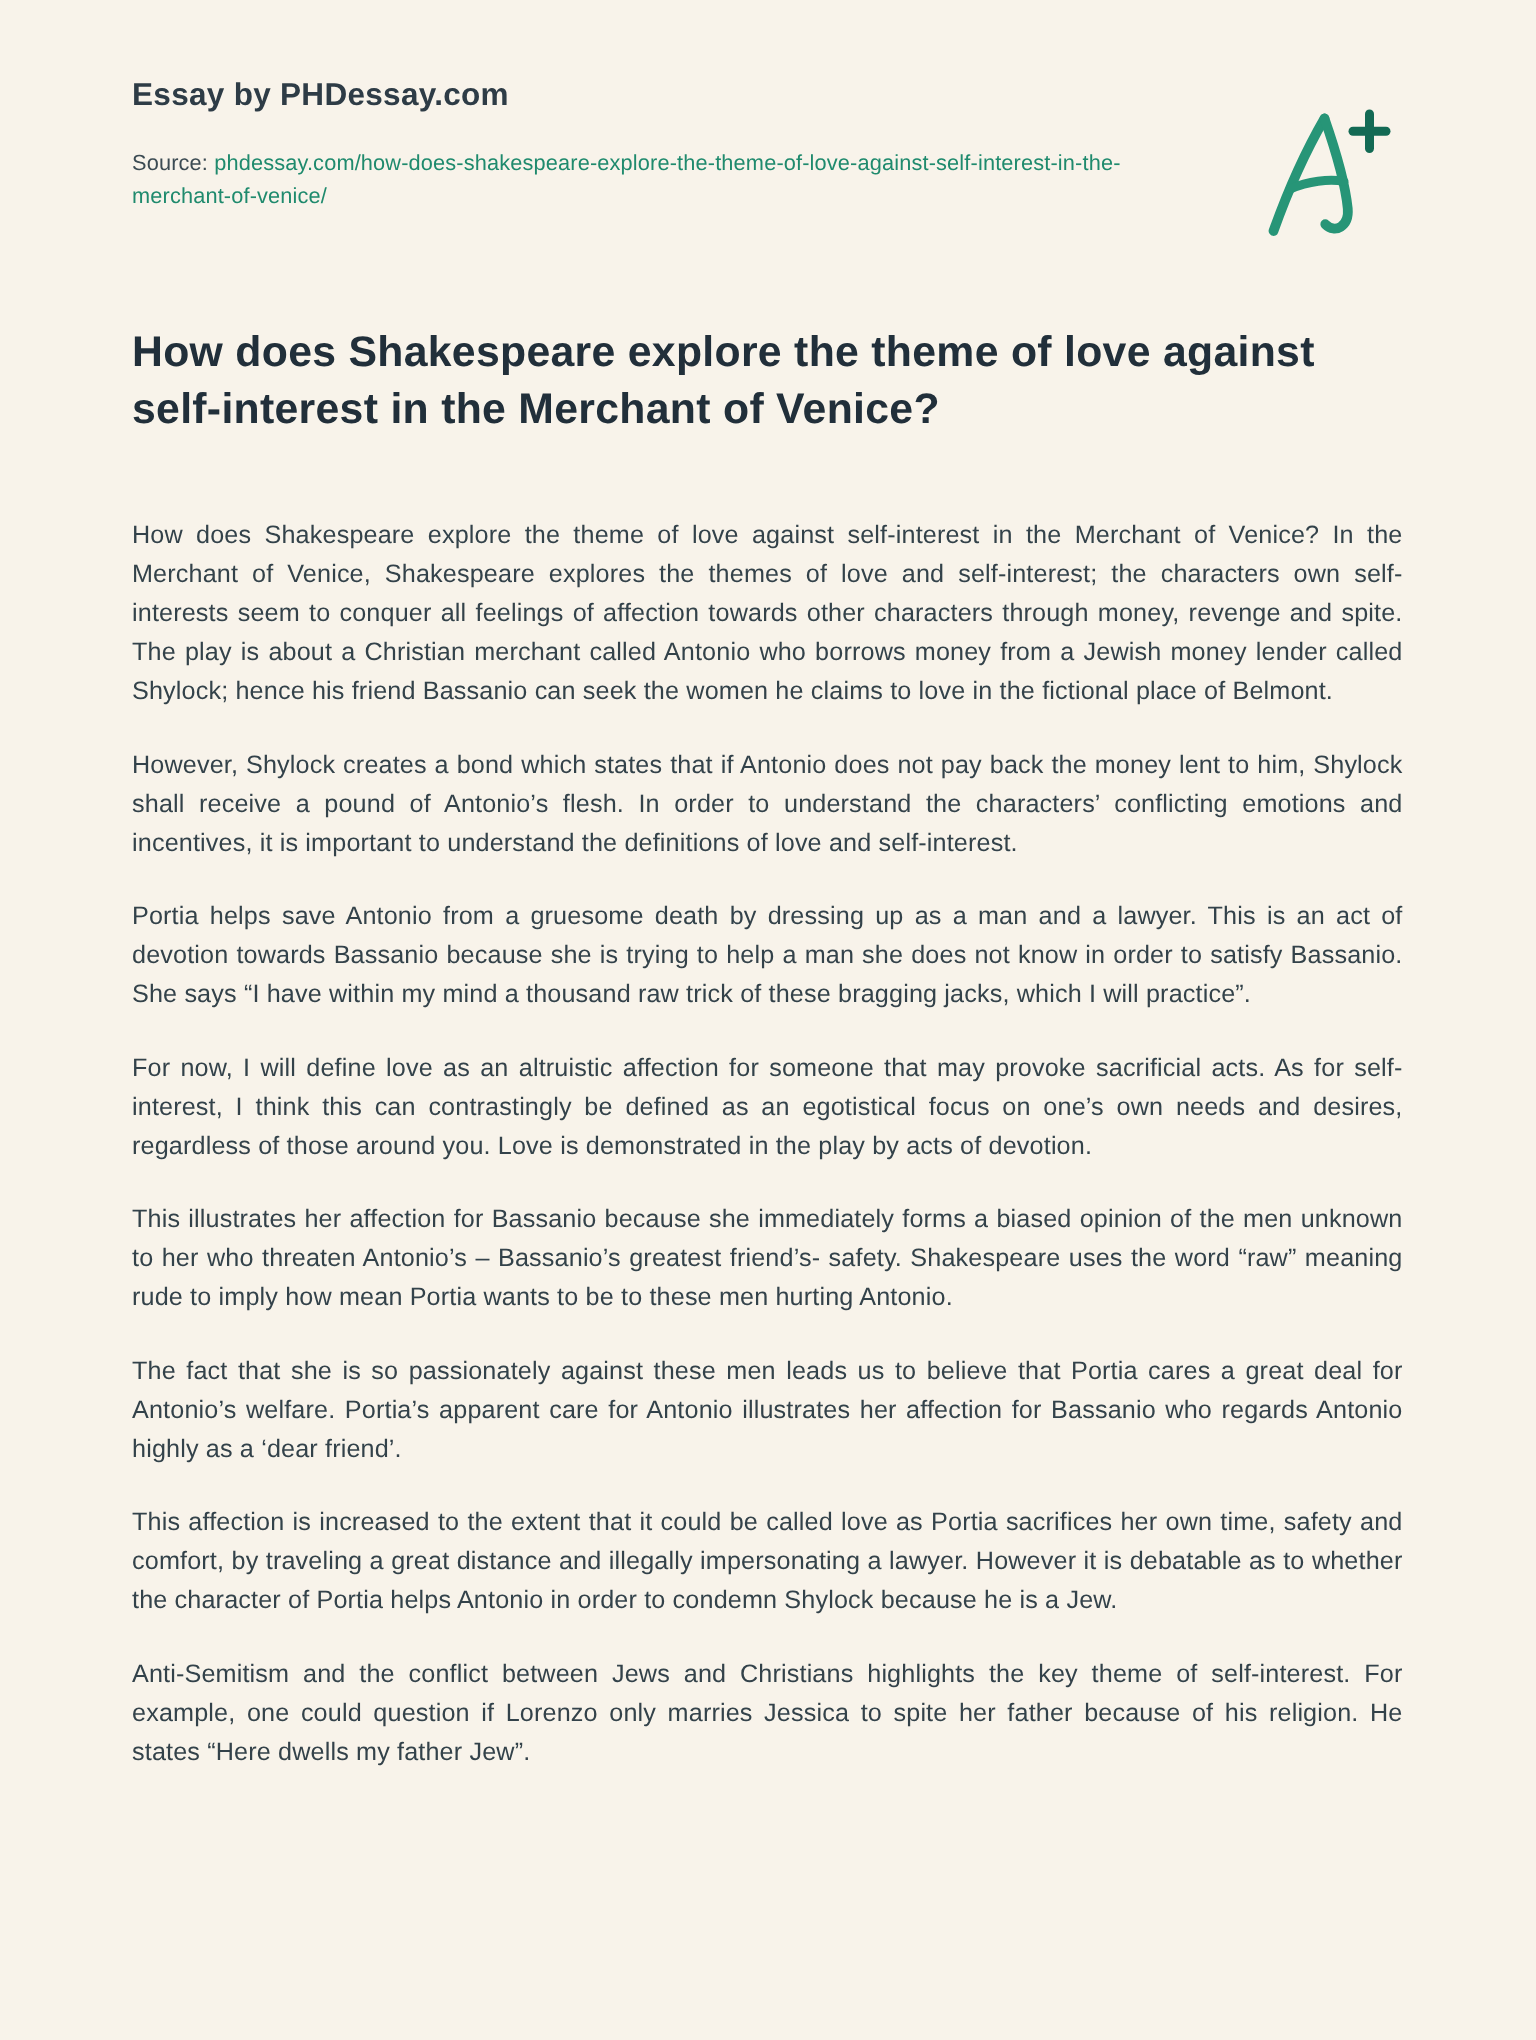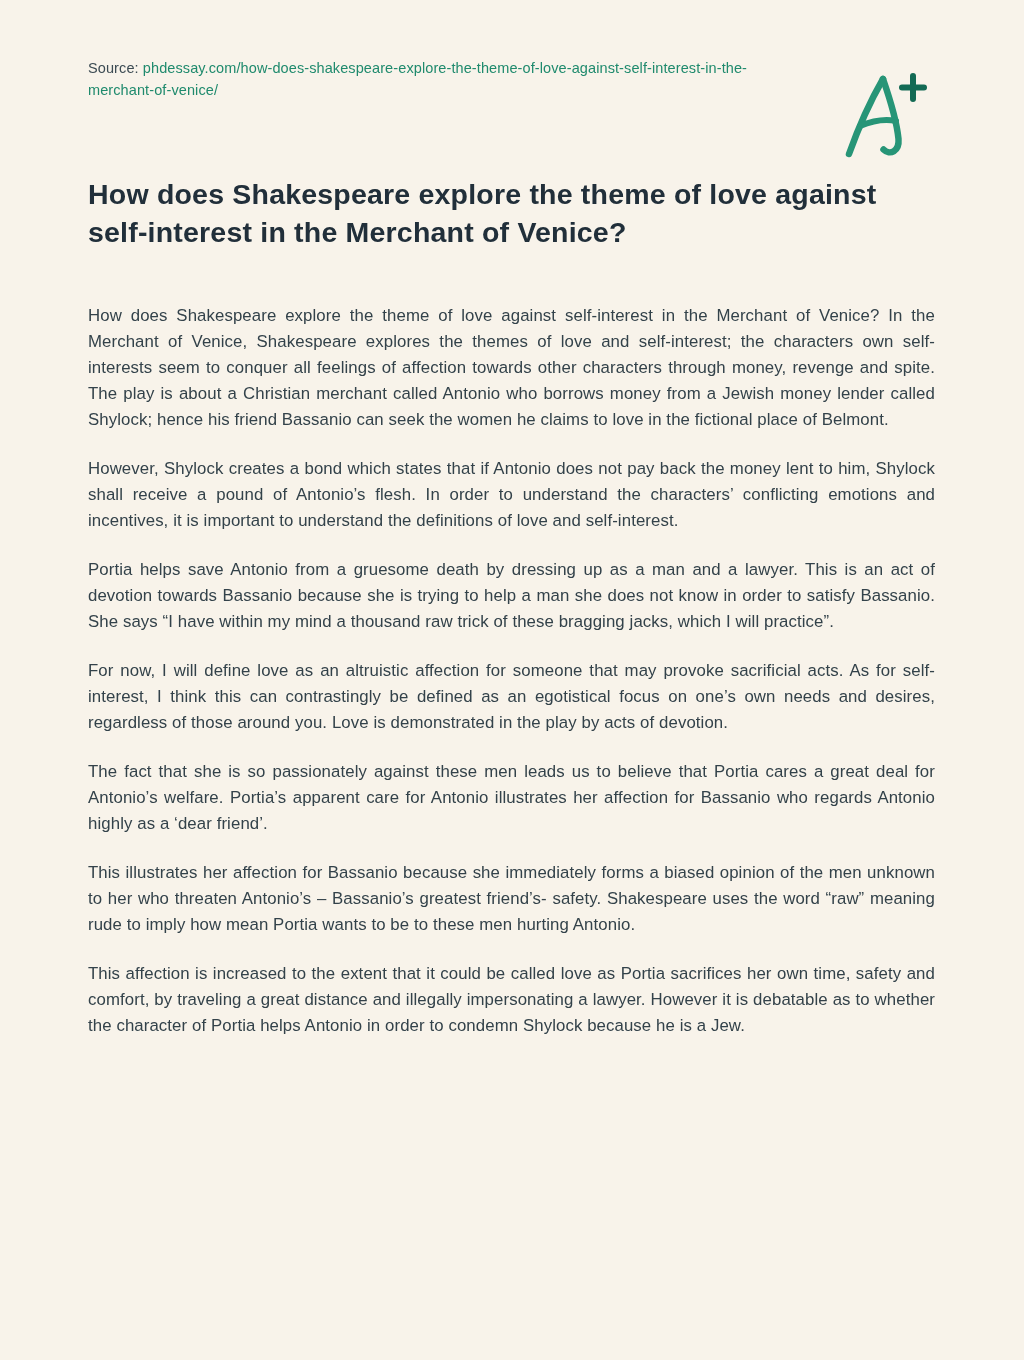--- a/index.html
+++ b/index.html
@@ -18,21 +18,21 @@
     width: 1024px;
     min-height: 1360px;
   }
   .byline {
     font-size: 21px;
     font-weight: 600;
     color: #2e3c46;
     letter-spacing: 0.2px;
   }
   .source-line {
-    margin-top: 5px;
+    margin-top: 22px;
     font-size: 14.5px;
     line-height: 22px;
     max-width: 672px;
     color: #3c4b53;
     letter-spacing: 0.1px;
   }
   .source-link {
     color: #1f8a6d;
     text-decoration: none;
     overflow-wrap: break-word;
@@ -64,20 +64,21 @@
     color: #33424a;
     letter-spacing: 0.1px;
   }
 </style>
 </head>
 <body>
 
 <div class="page">
 
   <div class="header">
+    <div class="byline">Essay by PHDessay.com</div>
 
     <div class="source-line">
       <span>Source:</span>
       <a href="#" class="source-link">phdessay.com/how-does-shakespeare-explore-the-theme-of-love-against-self-interest-in-the-merchant-of-venice/</a>
     </div>
 
     <div class="logo">
       <svg viewBox="0 0 100 100" width="100" height="100" fill="none" stroke-linecap="round" stroke-linejoin="round">
 
         <path d="M17 88 C27 60 40 32 51 13" stroke="#279577" stroke-width="6.5"></path>
@@ -93,18 +94,19 @@
     </div>
   </div>
 
   <h1 class="essay-title">How does Shakespeare explore the theme of love against self-interest in the Merchant of Venice?</h1>
 
   <div class="essay-body">
     <p>How does Shakespeare explore the theme of love against self-interest in the Merchant of Venice? In the Merchant of Venice, Shakespeare explores the themes of love and self-interest; the characters own self-interests seem to conquer all feelings of affection towards other characters through money, revenge and spite. The play is about a Christian merchant called Antonio who borrows money from a Jewish money lender called Shylock; hence his friend Bassanio can seek the women he claims to love in the fictional place of Belmont.</p>
     <p>However, Shylock creates a bond which states that if Antonio does not pay back the money lent to him, Shylock shall receive a pound of Antonio’s flesh. In order to understand the characters’ conflicting emotions and incentives, it is important to understand the definitions of love and self-interest.</p>
     <p>Portia helps save Antonio from a gruesome death by dressing up as a man and a lawyer. This is an act of devotion towards Bassanio because she is trying to help a man she does not know in order to satisfy Bassanio. She says “I have within my mind a thousand raw trick of these bragging jacks, which I will practice”.</p>
     <p>For now, I will define love as an altruistic affection for someone that may provoke sacrificial acts. As for self-interest, I think this can contrastingly be defined as an egotistical focus on one’s own needs and desires, regardless of those around you. Love is demonstrated in the play by acts of devotion.</p>
+    <p>This illustrates her affection for Bassanio because she immediately forms a biased opinion of the men unknown to her who threaten Antonio’s – Bassanio’s greatest friend’s- safety.  Shakespeare uses the word “raw” meaning rude to imply how mean Portia wants to be to these men hurting Antonio.</p>
     <p>The fact that she is so passionately against these men leads us to believe that Portia cares a great deal for Antonio’s welfare. Portia’s apparent care for Antonio illustrates her affection for Bassanio who regards Antonio highly as a ‘dear friend’.</p>
-    <p>This illustrates her affection for Bassanio because she immediately forms a biased opinion of the men unknown to her who threaten Antonio’s – Bassanio’s greatest friend’s- safety.  Shakespeare uses the word “raw” meaning rude to imply how mean Portia wants to be to these men hurting Antonio.</p>
     <p>This affection is increased to the extent that it could be called love as Portia sacrifices her own time, safety and comfort, by traveling a great distance and illegally impersonating a lawyer. However it is debatable as to whether the character of Portia helps Antonio in order to condemn Shylock because he is a Jew.</p>
+    <p>Anti-Semitism and the conflict between Jews and Christians highlights the key theme of self-interest. For example, one could question if Lorenzo only marries Jessica to spite her father because of his religion. He states “Here dwells my father Jew”.</p>
   </div>
 
 </div>
 
 </body></html>

